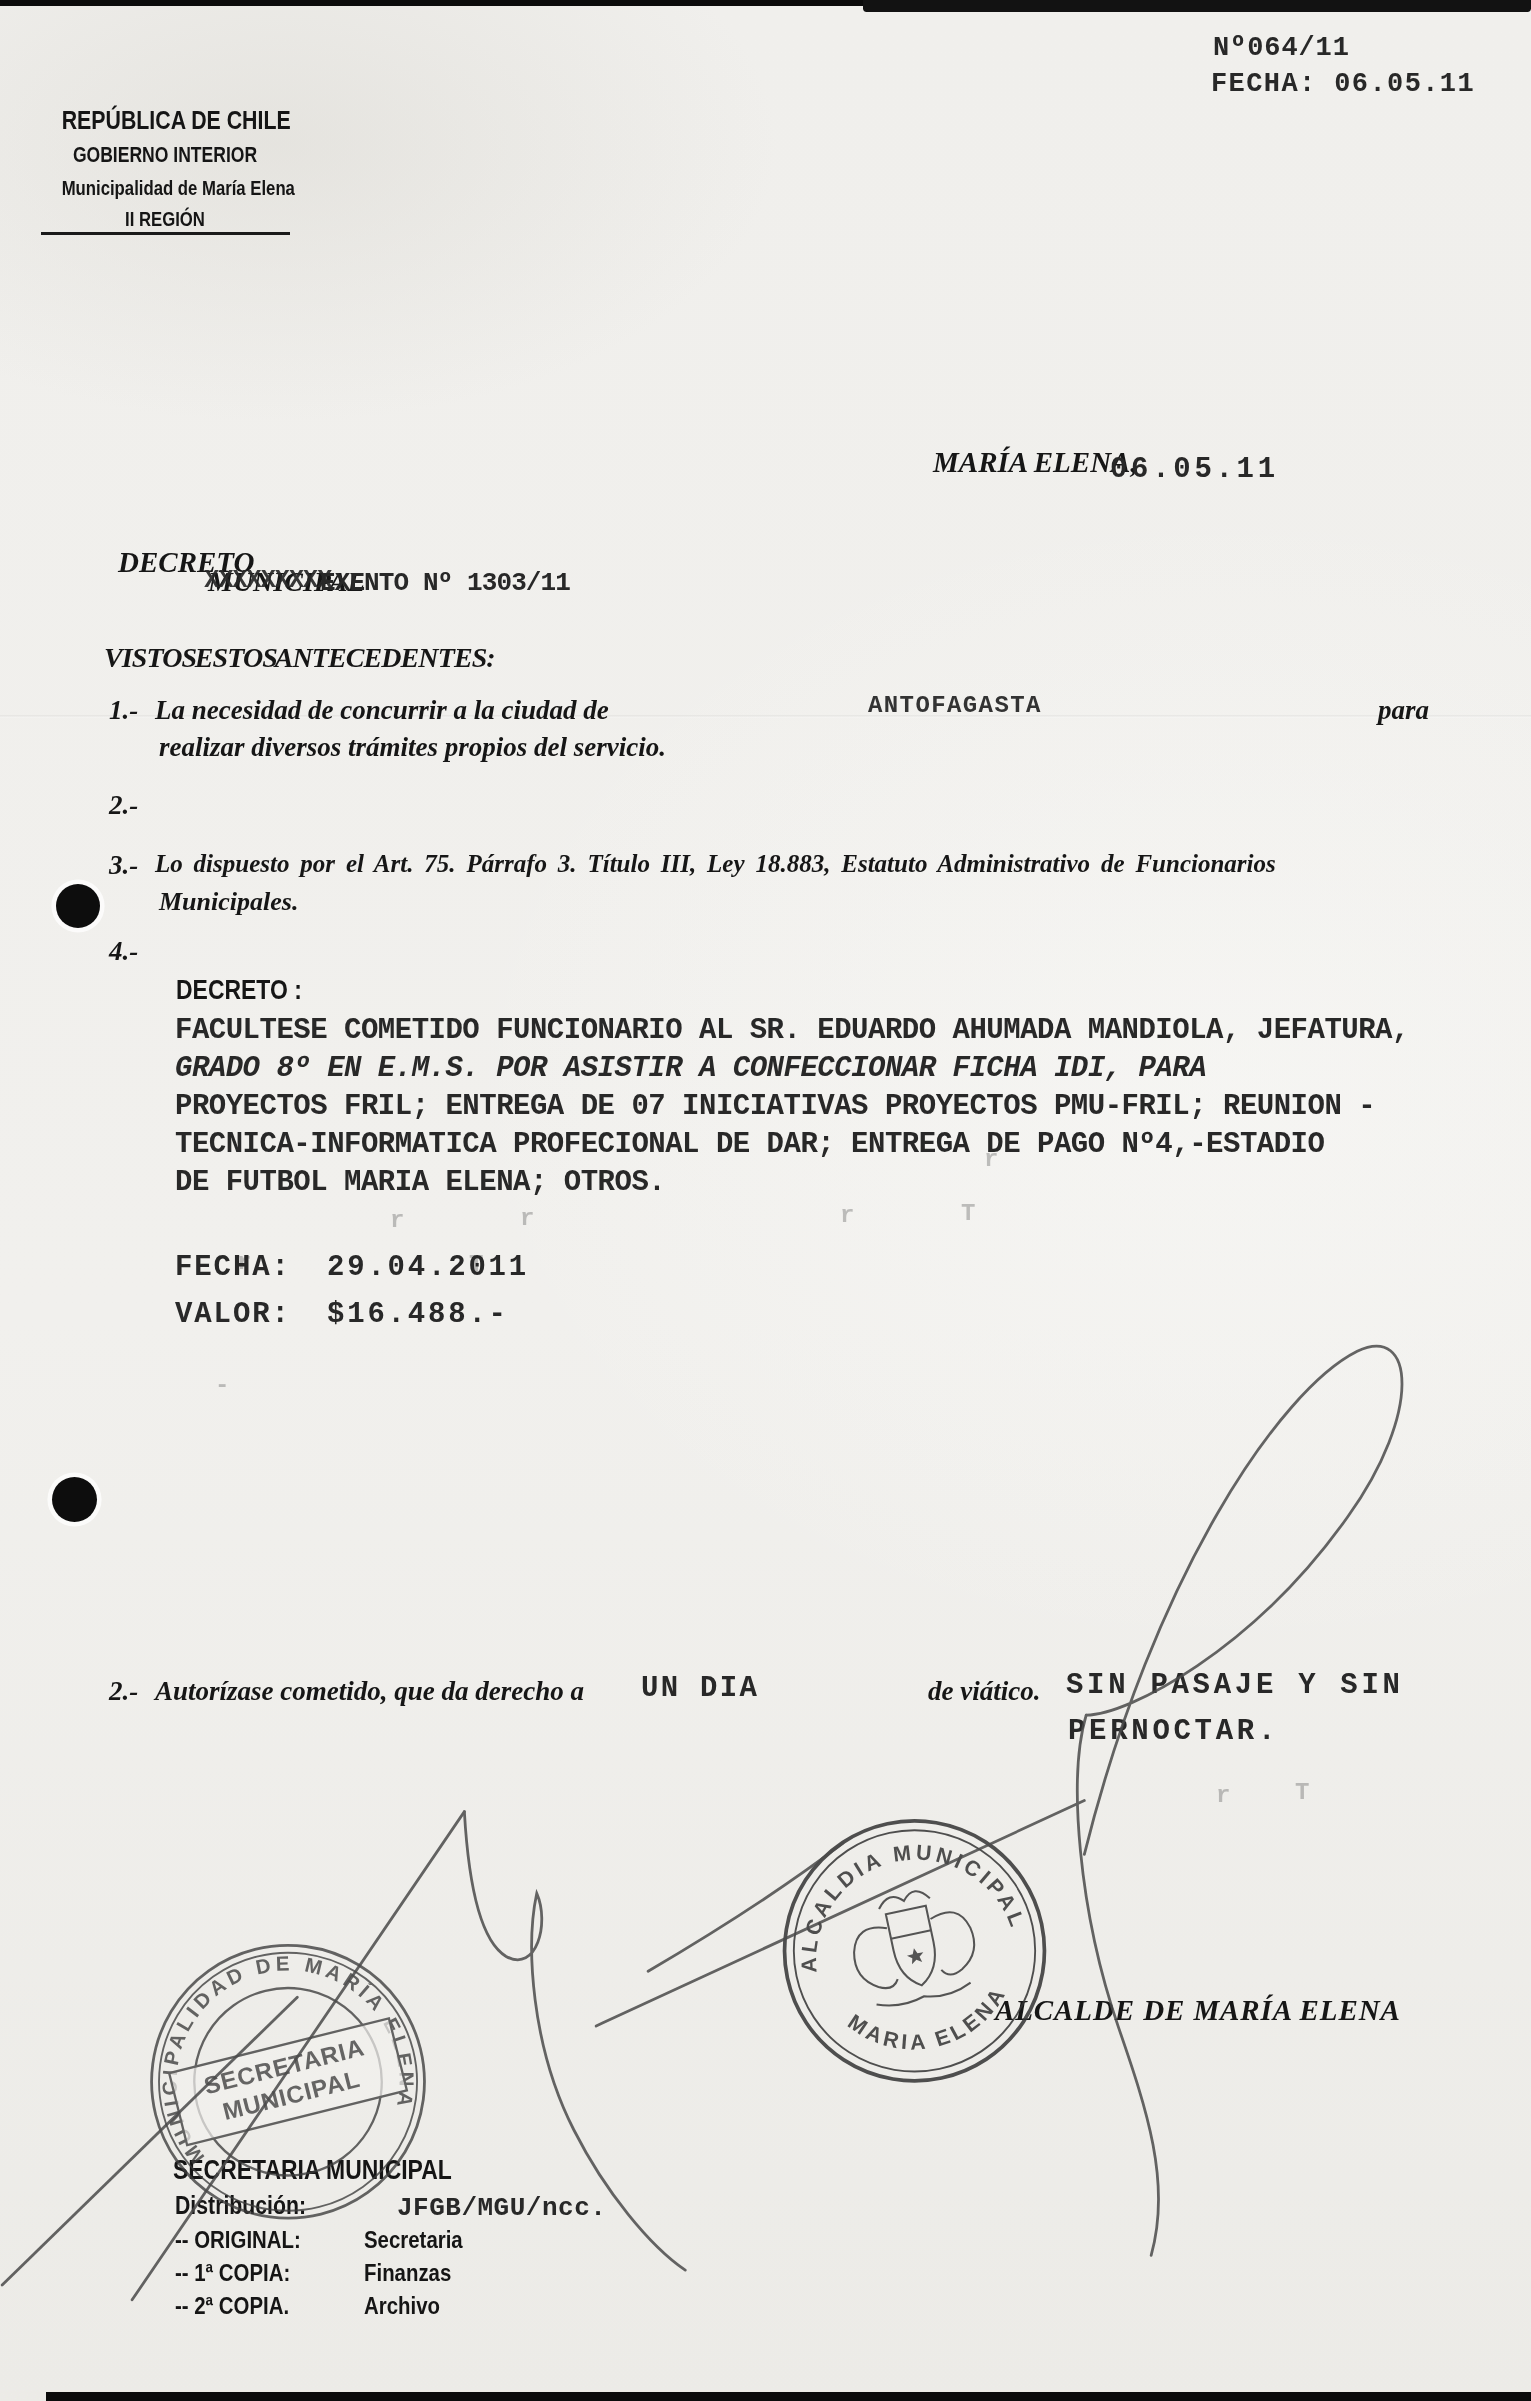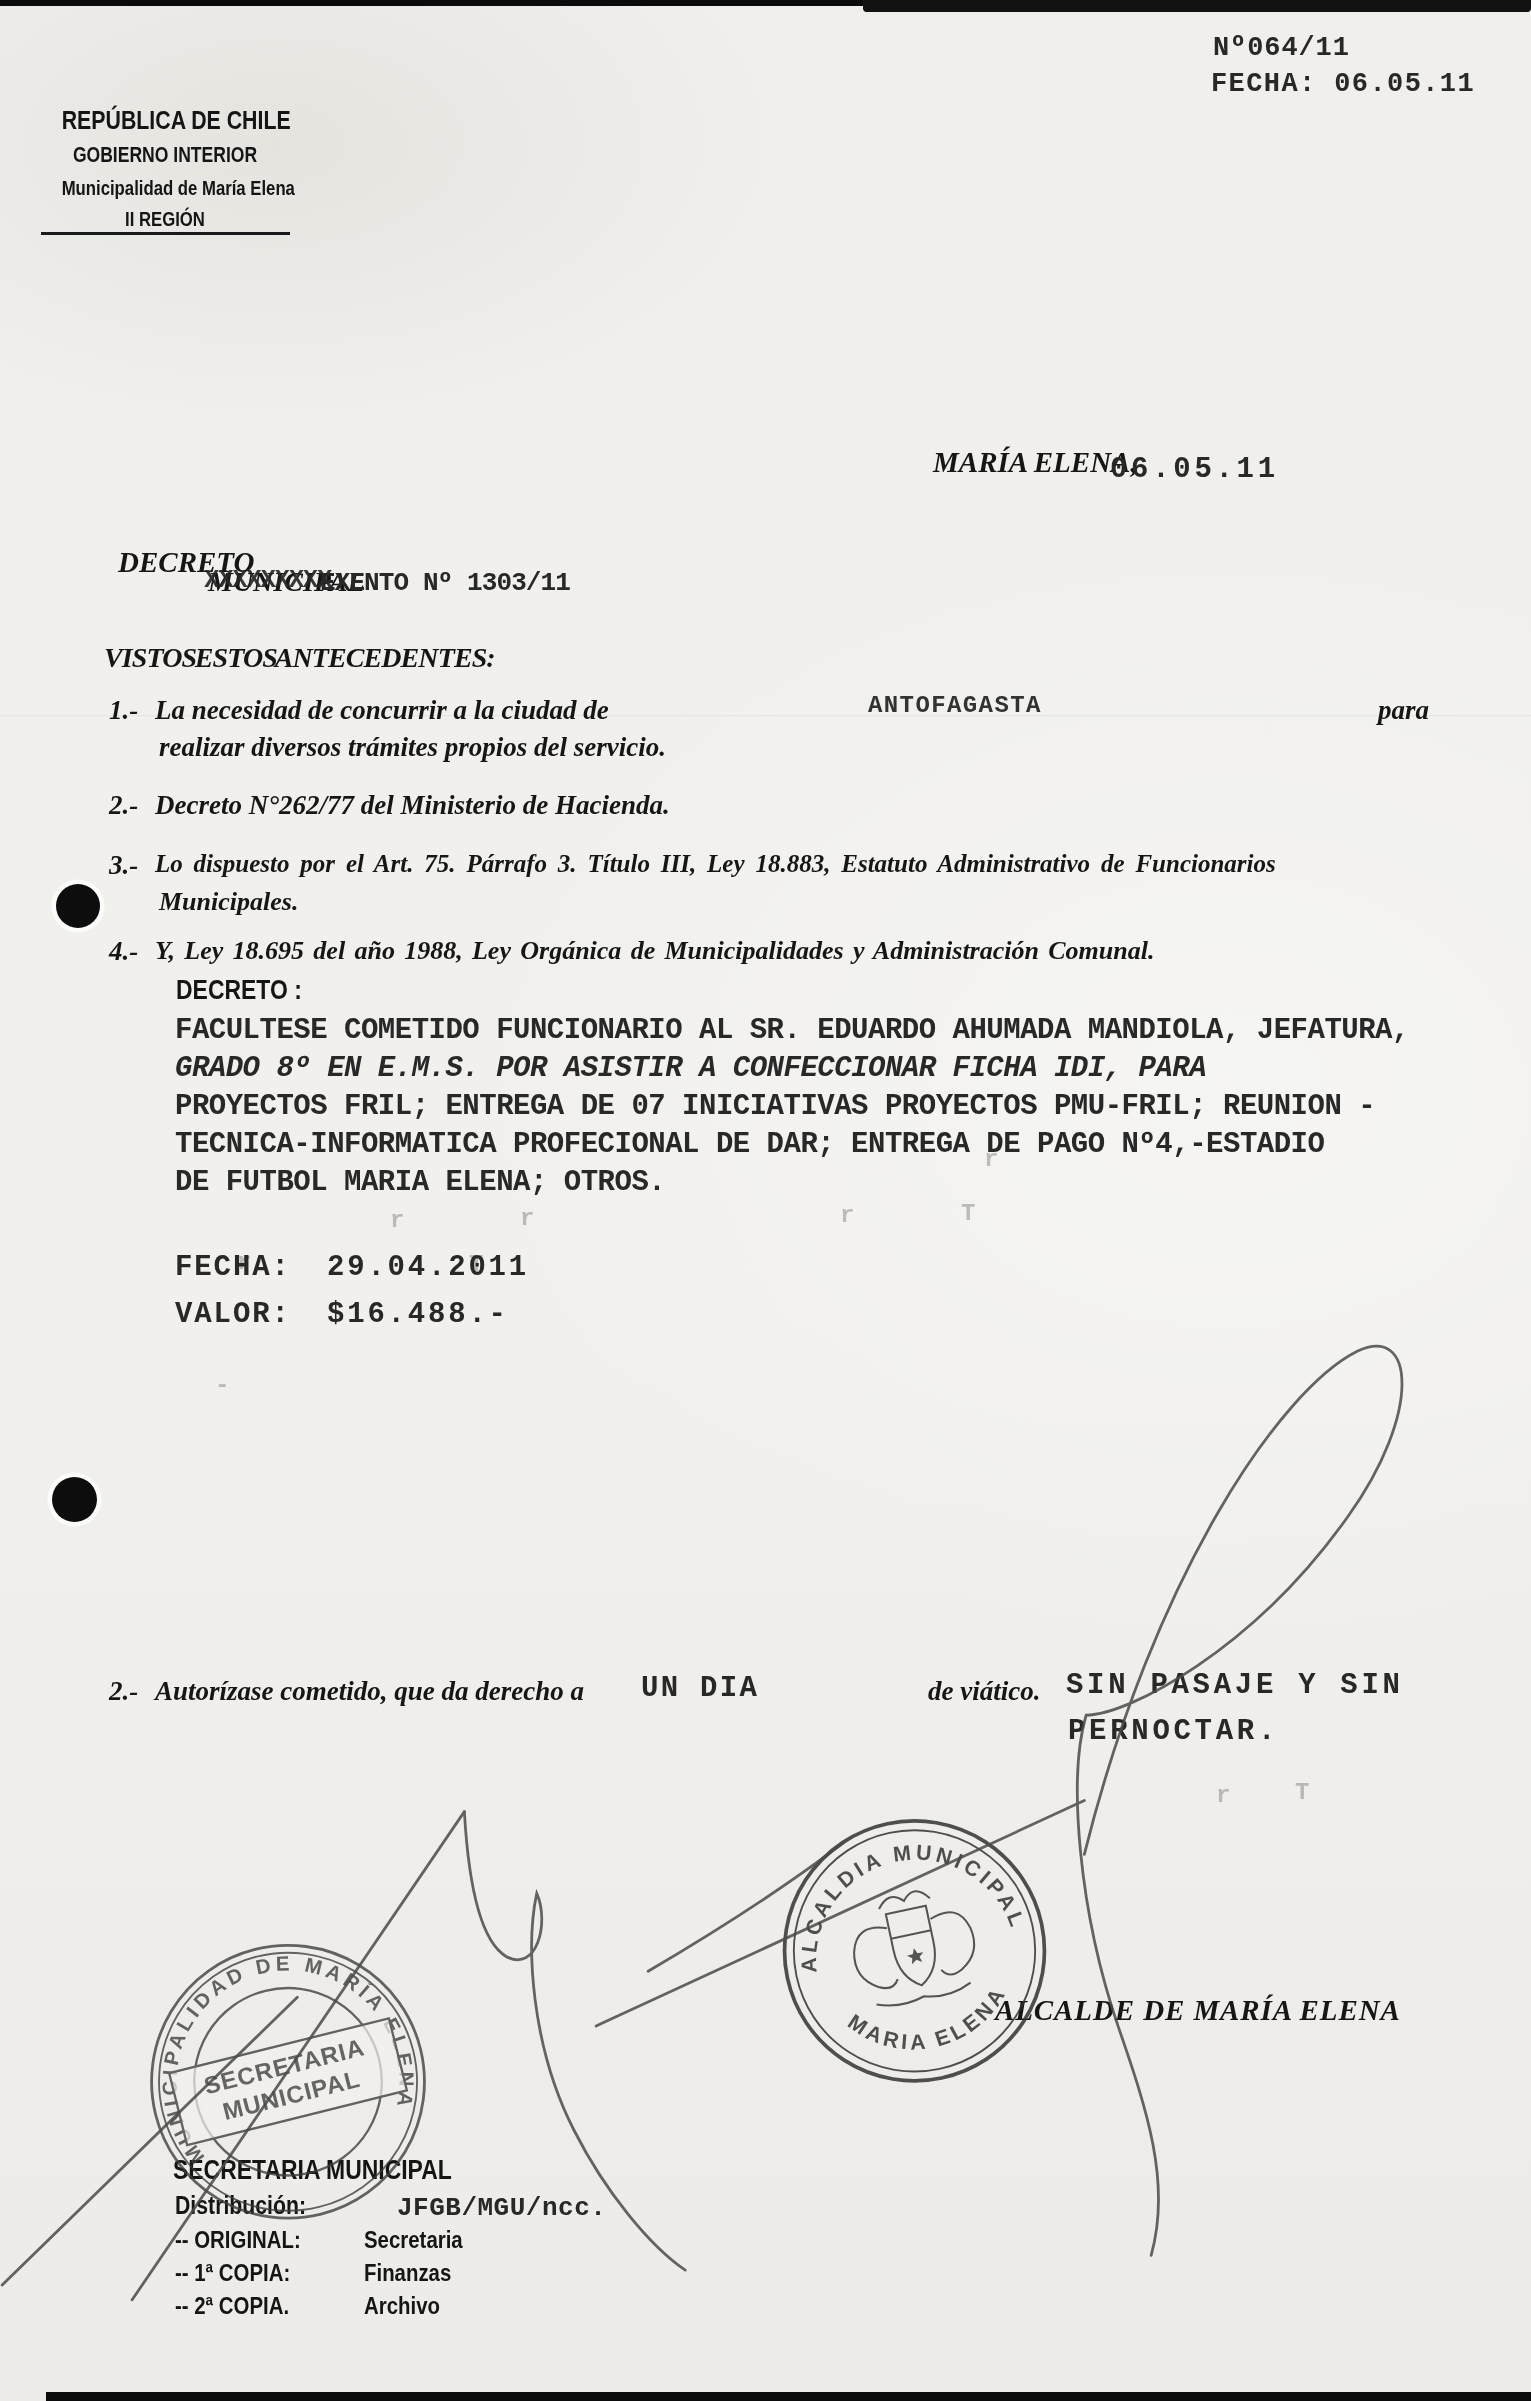--- a/index.html
+++ b/index.html
@@ -57,28 +57,26 @@
 
   <div class="abs serif-i" style="left:104px;top:642px;font-size:28px;word-spacing:-7.4px;letter-spacing:-0.9px;">VISTOS ESTOS ANTECEDENTES:</div>
 
   <div class="abs serif-i" style="left:109px;top:695px;font-size:27px;">1.-</div>
   <div class="abs serif-i" style="left:155px;top:695px;font-size:27px;">La necesidad de concurrir a la ciudad de</div>
   <div class="abs mono" style="left:868px;top:692px;font-size:24px;letter-spacing:1.4px;color:#333;">ANTOFAGASTA</div>
   <div class="abs serif-i" style="left:1378px;top:695px;font-size:27px;">para</div>
   <div class="abs serif-i" style="left:159px;top:732px;font-size:27px;">realizar diversos trámites propios del servicio.</div>
 
   <div class="abs serif-i" style="left:109px;top:790px;font-size:27px;">2.-</div>
-  <div class="abs serif-i" style="left:155px;top:790px;font-size:27px;">Decreto N°262/77 del Ministerio de Hacienda.</div>
 
   <div class="abs serif-i" style="left:109px;top:850px;font-size:27px;">3.-</div>
   <div class="abs serif-i" style="left:155px;top:850px;font-size:25px;word-spacing:4.6px;">Lo dispuesto por el Art. 75. Párrafo 3. Título III, Ley 18.883, Estatuto Administrativo de Funcionarios</div>
   <div class="abs serif-i" style="left:159px;top:887px;font-size:26px;">Municipales.</div>
 
   <div class="abs serif-i" style="left:109px;top:936px;font-size:27px;">4.-</div>
-  <div class="abs serif-i" style="left:155px;top:936px;font-size:26px;word-spacing:2.8px;">Y, Ley 18.695 del año 1988, Ley Orgánica de Municipalidades y Administración Comunal.</div>
 
   <div class="abs sans-b condL" style="left:176px;top:975px;font-size:27px;">DECRETO :</div>
   <div class="abs mono" style="left:175px;top:1014px;font-size:29px;letter-spacing:-0.5px;">FACULTESE COMETIDO FUNCIONARIO AL SR. EDUARDO AHUMADA MANDIOLA, JEFATURA,</div>
   <div class="abs mono" style="left:175px;top:1052px;font-size:29px;letter-spacing:-0.5px;font-style:italic;">GRADO 8º EN E.M.S. POR ASISTIR A CONFECCIONAR FICHA IDI, PARA</div>
   <div class="abs mono" style="left:175px;top:1090px;font-size:29px;letter-spacing:-0.5px;">PROYECTOS FRIL; ENTREGA DE 07 INICIATIVAS PROYECTOS PMU-FRIL; REUNION -</div>
   <div class="abs mono" style="left:175px;top:1128px;font-size:29px;letter-spacing:-0.5px;">TECNICA-INFORMATICA PROFECIONAL DE DAR; ENTREGA DE PAGO Nº4,-ESTADIO</div>
   <div class="abs mono" style="left:175px;top:1166px;font-size:29px;letter-spacing:-0.5px;">DE FUTBOL MARIA ELENA; OTROS.</div>
 
   <span class="abs ghost" style="left:390px;top:1207px;">r</span>
   <span class="abs ghost" style="left:520px;top:1205px;">r</span>

